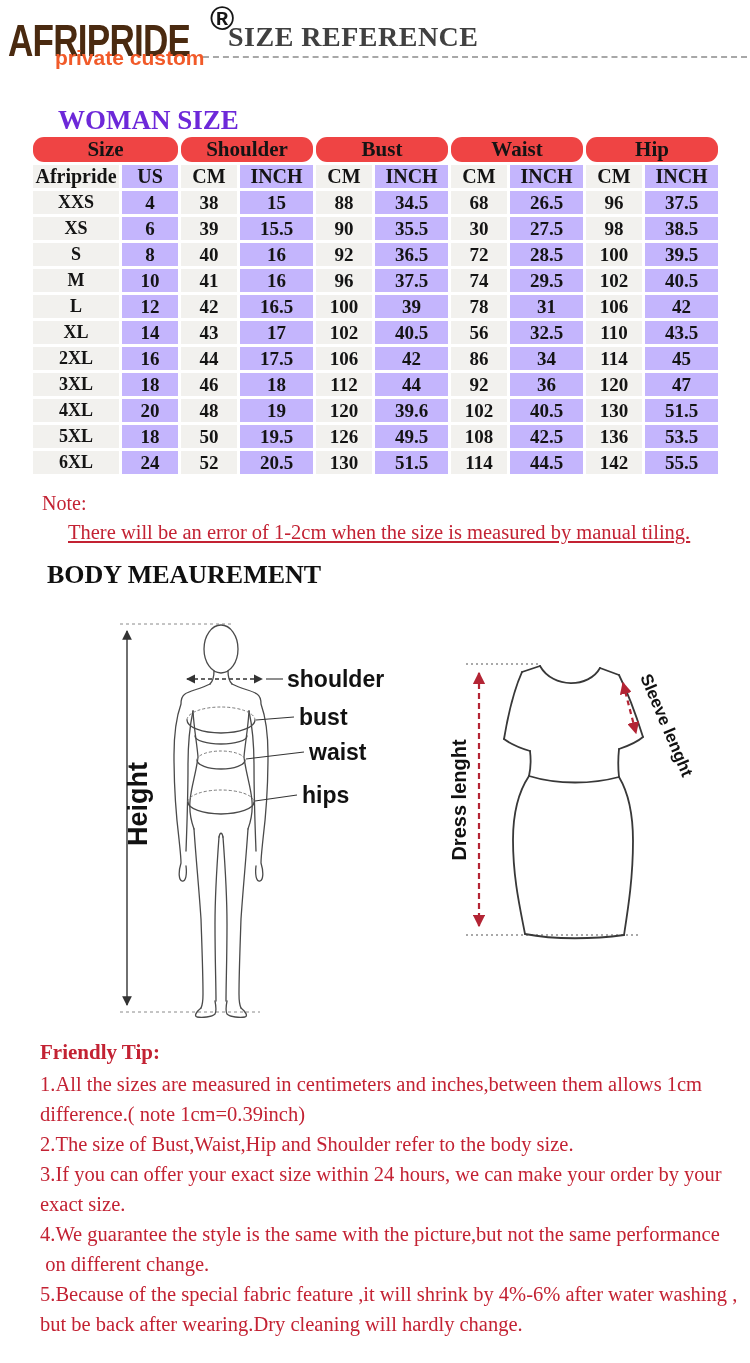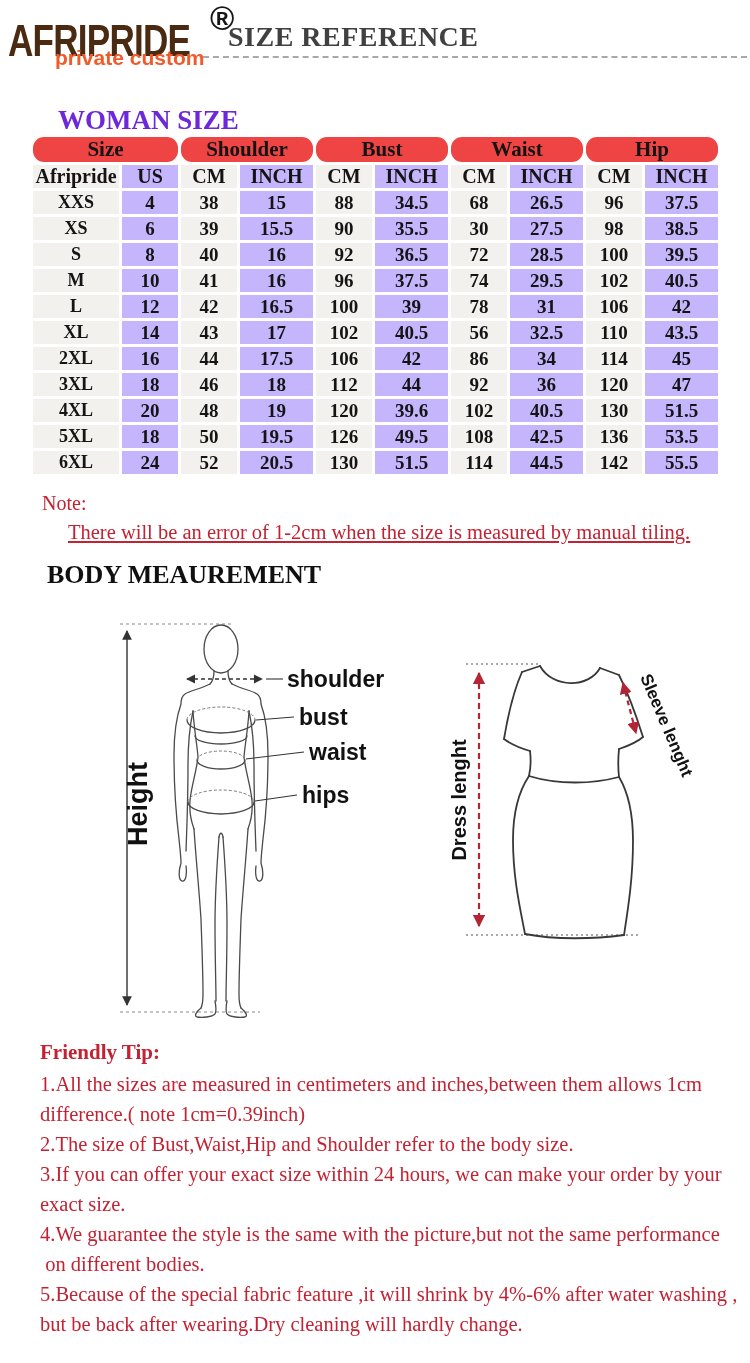--- a/index.html
+++ b/index.html
@@ -346,20 +346,20 @@
       <div class="tip-line">difference.( note 1cm=0.39inch)</div>
 
       <div class="tip-line">2.The size of Bust,Waist,Hip and Shoulder refer to the body size.</div>
 
       <div class="tip-line">3.If you can offer your exact size within 24 hours, we can make your order by your</div>
 
       <div class="tip-line">exact size.</div>
 
       <div class="tip-line">4.We guarantee the style is the same with the picture,but not the same performance</div>
 
-      <div class="tip-line"> on different bodies.</div>
+      <div class="tip-line"> on different change.</div>
 
       <div class="tip-line">5.Because of the special fabric feature ,it will shrink by 4%-6% after water washing ,</div>
 
       <div class="tip-line">but be back after wearing.Dry cleaning will hardly change.</div>
     </div>
 
 </div>
 
 </body></html>

